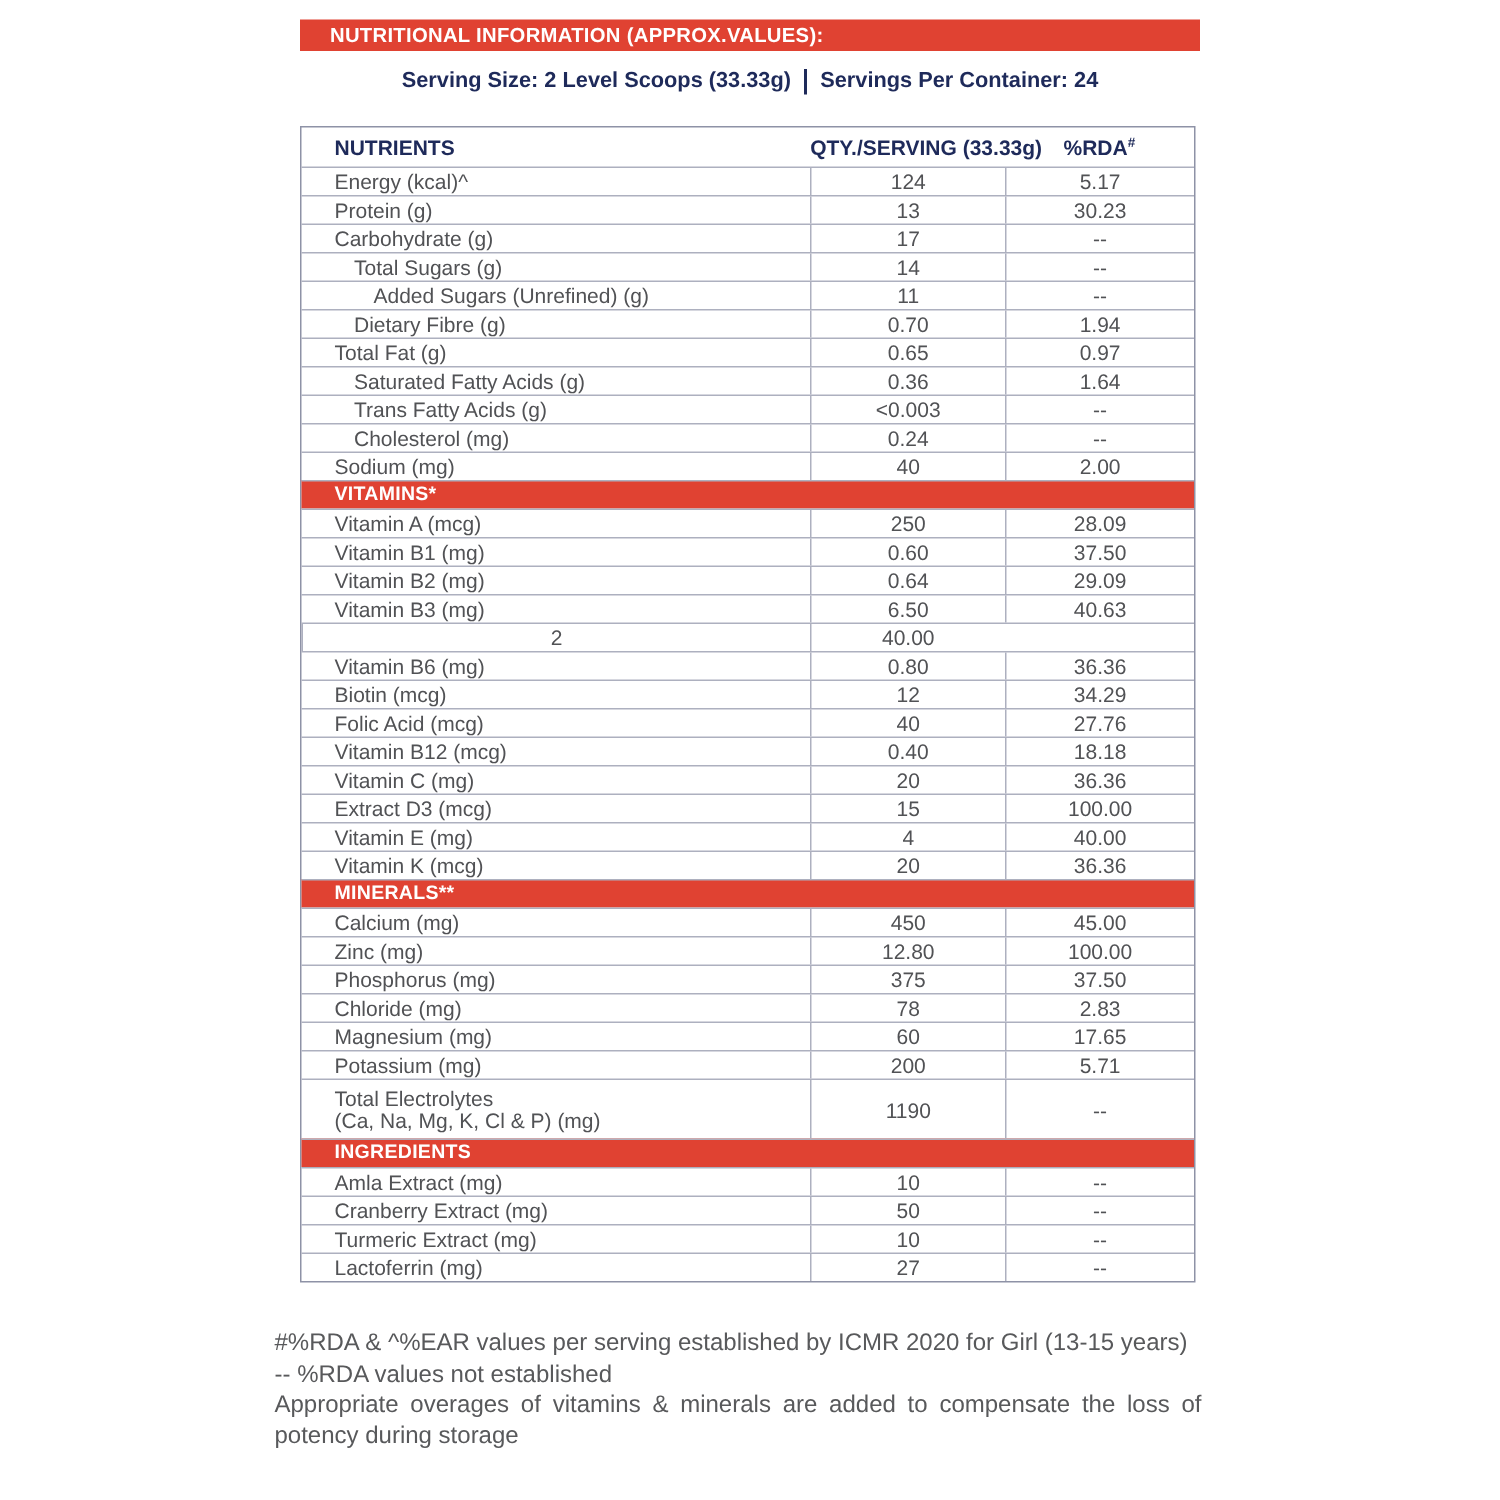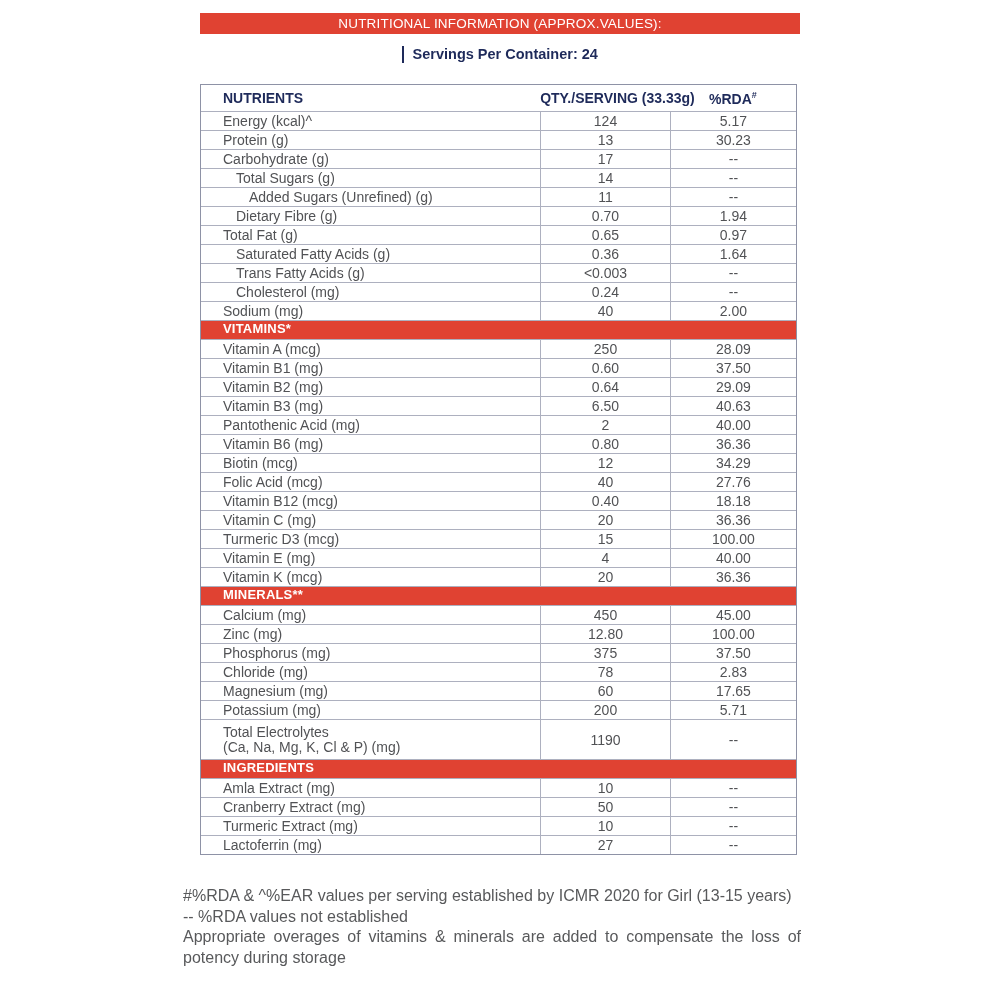--- a/index.html
+++ b/index.html
@@ -12,22 +12,22 @@
   }
   *{box-sizing:border-box;margin:0;padding:0;}
   body{
     width:1000px;height:1000px;background:#ffffff;
     font-family:"Liberation Sans",sans-serif;
   }
   .page{position:relative;width:1000px;height:1000px;background:#fff;overflow:hidden;}
 
   .title-bar{
     position:absolute;left:200px;top:13px;width:600px;height:21px;
-    background:var(--accent-red);color:#fff;font-weight:normal;font-size:13.5px;
-    display:flex;align-items:center;justify-content:center;letter-spacing:.2px;
+    background:var(--accent-red);color:#fff;font-weight:bold;font-size:13.5px;
+    display:flex;align-items:center;justify-content:flex-start;letter-spacing:.2px;padding-left:20px;
   }
 
   .serving-line{
     position:absolute;left:200px;top:44px;width:600px;height:20px;
     display:flex;align-items:center;justify-content:center;gap:9px;
     color:var(--navy);font-weight:bold;font-size:14.5px;
   }
   .serving-sep{width:1.5px;height:17px;background:var(--navy);}
 
   .nutrition-table{
@@ -69,20 +69,21 @@
 </head>
 <body>
 
 <div class="page">
 
   <div class="title-bar">
     <span>NUTRITIONAL INFORMATION (APPROX.VALUES):</span>
   </div>
 
   <div class="serving-line">
+    <span>Serving Size: 2 Level Scoops (33.33g)</span>
     <span class="serving-sep"></span>
     <span>Servings Per Container: 24</span>
   </div>
 
   <div class="nutrition-table">
     <div class="grid-row header-row">
       <div class="h1">NUTRIENTS</div>
       <div class="h2">QTY./SERVING (33.33g)</div>
       <div class="h3"><span>%RDA</span><sup>#</sup></div>
     </div>
@@ -159,21 +160,20 @@
           <div class="cell label indent0">Vitamin B2 (mg)</div>
           <div class="cell val">0.64</div>
           <div class="cell val">29.09</div>
         </div>
         <div class="grid-row data-row">
           <div class="cell label indent0">Vitamin B3 (mg)</div>
           <div class="cell val">6.50</div>
           <div class="cell val">40.63</div>
         </div>
         <div class="grid-row data-row">
-          <div class="cell label indent0">Pantothenic Acid (mg)</div>
           <div class="cell val">2</div>
           <div class="cell val">40.00</div>
         </div>
         <div class="grid-row data-row">
           <div class="cell label indent0">Vitamin B6 (mg)</div>
           <div class="cell val">0.80</div>
           <div class="cell val">36.36</div>
         </div>
         <div class="grid-row data-row">
           <div class="cell label indent0">Biotin (mcg)</div>
@@ -189,21 +189,21 @@
           <div class="cell label indent0">Vitamin B12 (mcg)</div>
           <div class="cell val">0.40</div>
           <div class="cell val">18.18</div>
         </div>
         <div class="grid-row data-row">
           <div class="cell label indent0">Vitamin C (mg)</div>
           <div class="cell val">20</div>
           <div class="cell val">36.36</div>
         </div>
         <div class="grid-row data-row">
-          <div class="cell label indent0">Turmeric D3 (mcg)</div>
+          <div class="cell label indent0">Extract D3 (mcg)</div>
           <div class="cell val">15</div>
           <div class="cell val">100.00</div>
         </div>
         <div class="grid-row data-row">
           <div class="cell label indent0">Vitamin E (mg)</div>
           <div class="cell val">4</div>
           <div class="cell val">40.00</div>
         </div>
         <div class="grid-row data-row">
           <div class="cell label indent0">Vitamin K (mcg)</div>

